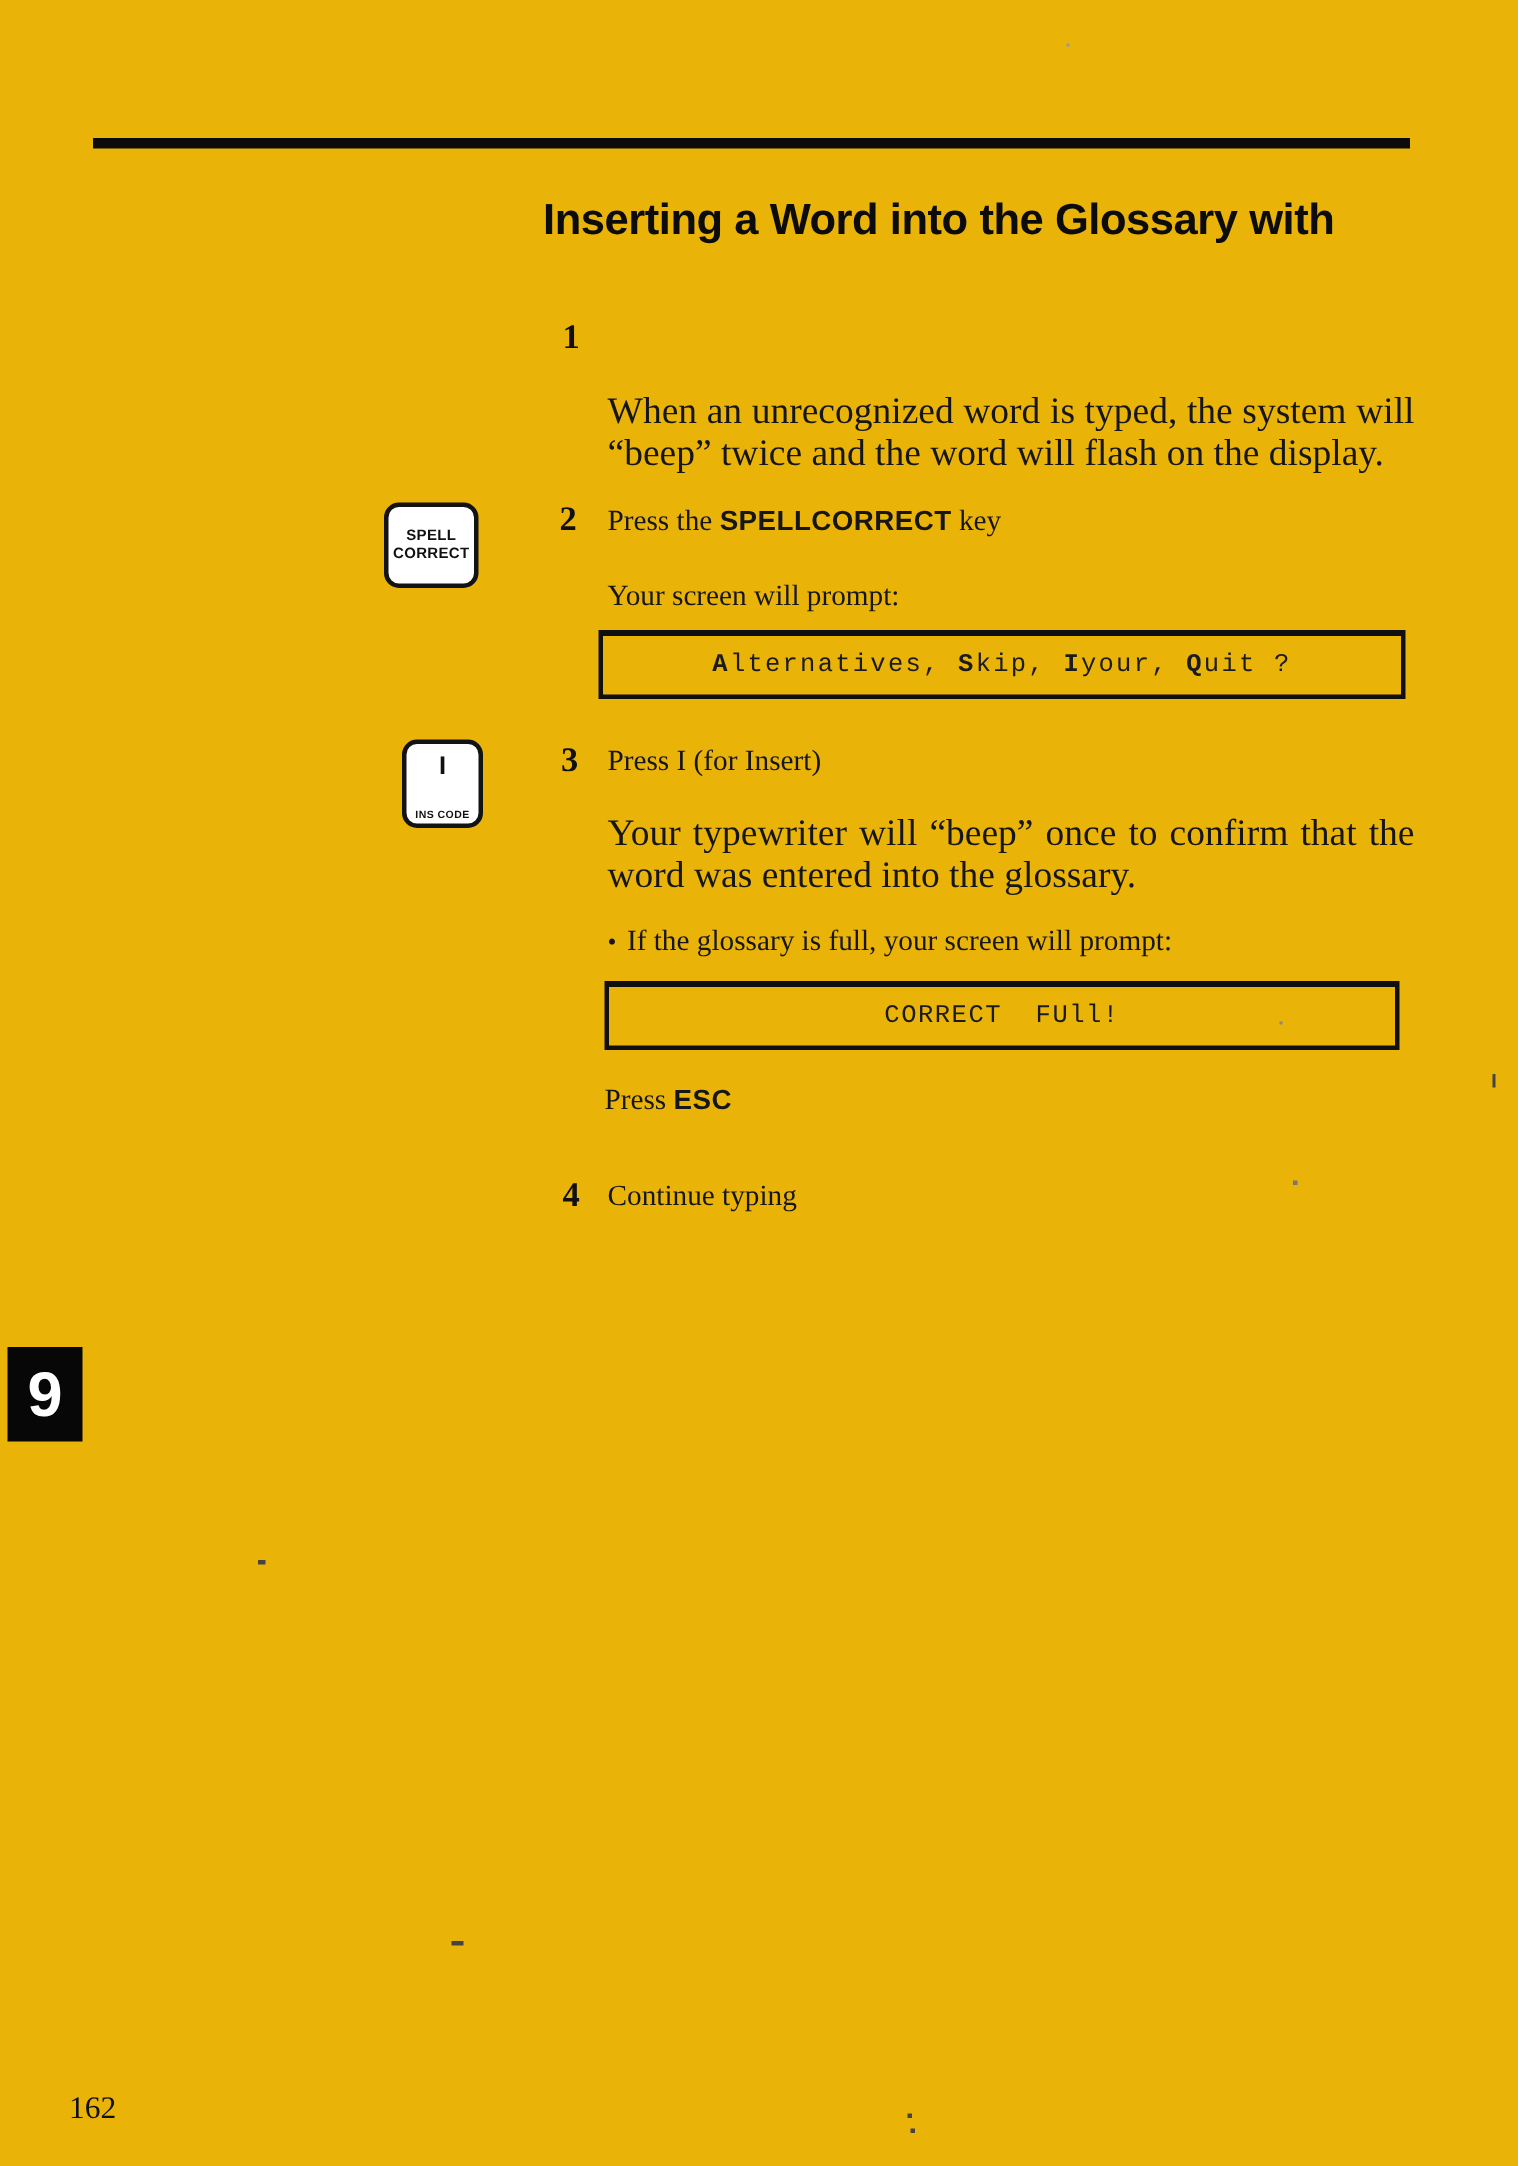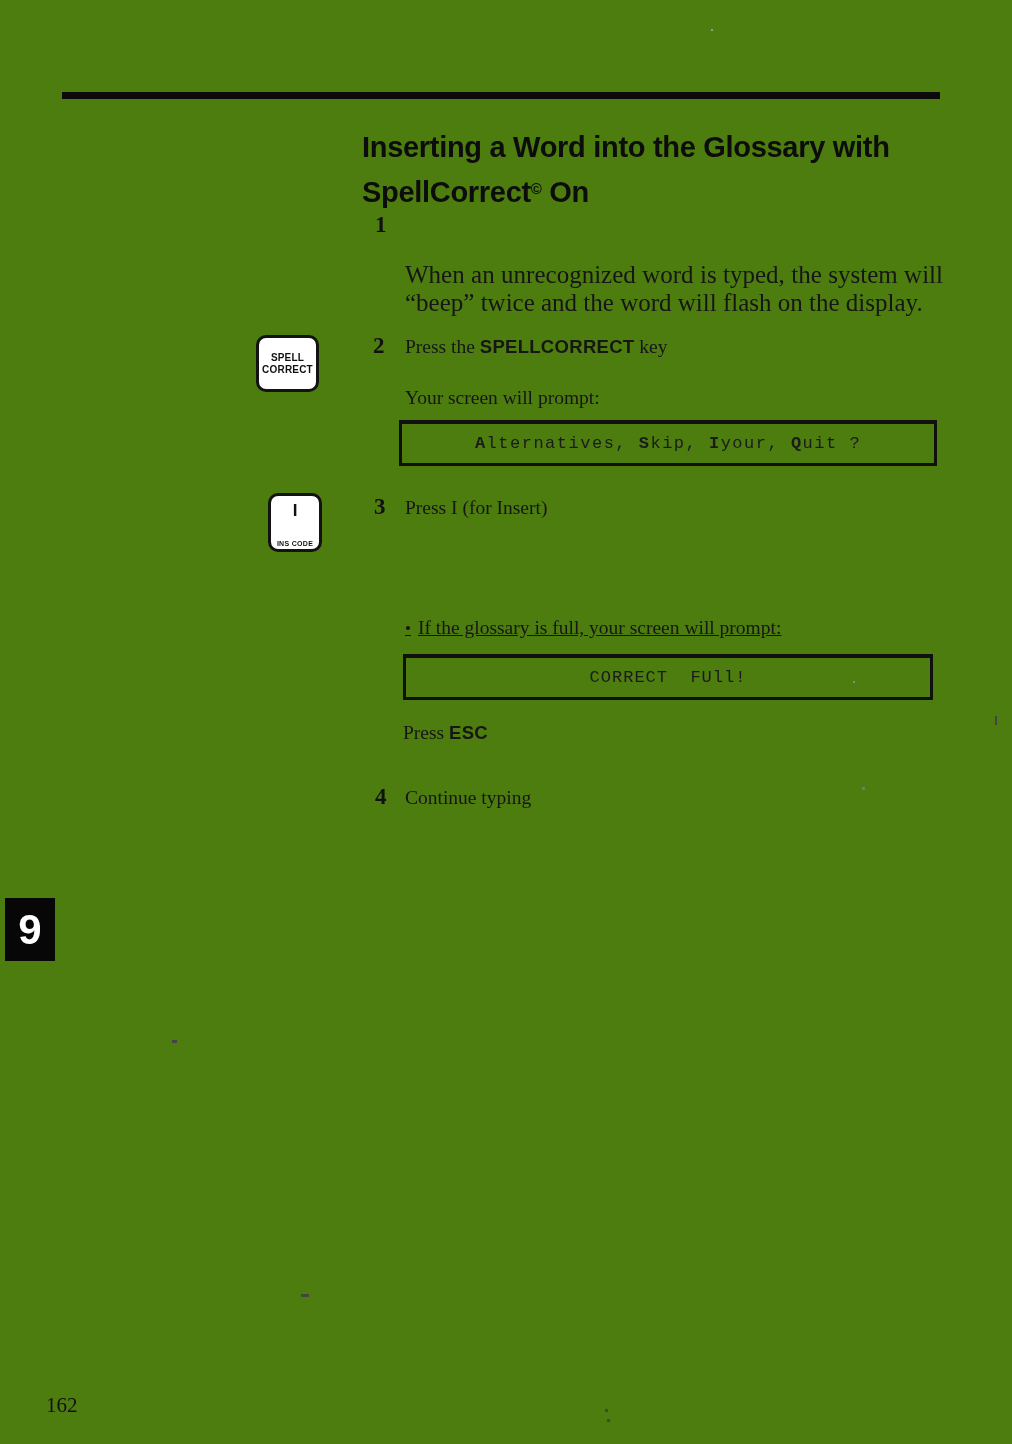--- a/index.html
+++ b/index.html
@@ -1,18 +1,18 @@
 <!DOCTYPE html>
 <html><head>
 <meta charset="utf-8">
 <style>
   html,body { margin:0; padding:0; background:#e8e8e8; }
   .page {
     position:relative; width:1012px; height:1444px; margin:0 auto;
-    background:#4d7c0f; overflow:hidden;
+    background:#eab308; overflow:hidden;
     font-family:"Liberation Serif", serif; color:#161616;
   }
   .top-rule {
     position:absolute; left:62px; top:92px; width:878px; height:7px;
     background:#0b0b0b;
   }
   .title {
     position:absolute; left:362px; top:127px; width:600px;
     font-family:"Liberation Sans", sans-serif; font-weight:bold;
     font-size:29px; line-height:41px; color:#0c0c0c; letter-spacing:-0.3px;
@@ -54,42 +54,41 @@
   .screen-box {
     position:absolute; box-sizing:border-box;
     border:3px solid #101010; border-top-width:4px;
     display:flex; align-items:center; justify-content:center;
     font-family:"Liberation Mono", monospace; font-size:17px; color:#1b1b1b;
     letter-spacing:1.5px; white-space:pre;
   }
   .screen-box .b { font-weight:bold; }
   .box-alts { left:399px; top:420px; width:538px; height:46px; }
   .box-full { left:403px; top:654px; width:530px; height:46px; letter-spacing:1px; }
-  .bullet-line { position:absolute; left:405px; top:617px; font-size:19.5px; white-space:nowrap;text-decoration:underline; }
+  .bullet-line { position:absolute; left:405px; top:617px; font-size:19.5px; white-space:nowrap; }
   .bullet-marker { font-size:17px; margin-right:7px; }
   .esc-line { position:absolute; left:403px; top:722px; font-size:19.5px; white-space:nowrap; }
   .chapter-tab {
     position:absolute; left:5px; top:898px; width:50px; height:63px;
     background:#070707; color:#ffffff;
     display:flex; align-items:center; justify-content:center;
     font-family:"Liberation Sans", sans-serif; font-weight:bold; font-size:42px;
   }
   .page-number { position:absolute; left:46px; top:1393px; font-size:21px; color:#111;text-align:center; }
   .speck { position:absolute; background:#444; }
 </style>
 </head>
 <body>
 
 <div class="page">
 
   <div class="top-rule"></div>
 
   <div class="title">
     <div>Inserting a Word into the Glossary with</div>
-    <div><span>SpellCorrect</span><sup>©</sup><span> On</span></div>
   </div>
 
   <div class="step-num" style="left:375px; top:212px;">1</div>
   <div class="para" style="top:261px;">When an unrecognized word is typed, the system will “beep” twice and the word will flash on the display.</div>
 
   <div class="key-icon key-spell">
     <div>SPELL</div>
     <div>CORRECT</div>
   </div>
 
@@ -99,20 +98,21 @@
 
   <div class="screen-box box-alts"><span class="b">A</span><span>lternatives, </span><span class="b">S</span><span>kip, </span><span class="b">I</span><span>your, </span><span class="b">Q</span><span>uit ?</span></div>
 
   <div class="key-icon key-insert">
     <div class="key-top">I</div>
     <div class="key-bottom">INS CODE</div>
   </div>
 
   <div class="step-num" style="left:374px; top:494px;">3</div>
   <div class="heading-line" style="left:405px; top:497px;">Press I (for Insert)</div>
+  <div class="para" style="top:542px;">Your typewriter will “beep” once to confirm that the word was entered into the glossary.</div>
 
   <div class="bullet-line"><span class="bullet-marker">•</span><span>If the glossary is full, your screen will prompt:</span></div>
 
   <div class="screen-box box-full">CORRECT  FUll!</div>
 
   <div class="esc-line"><span>Press </span><span class="bold-sans">ESC</span></div>
 
   <div class="step-num" style="left:375px; top:784px;">4</div>
   <div class="heading-line" style="left:405px; top:787px;">Continue typing</div>
 

